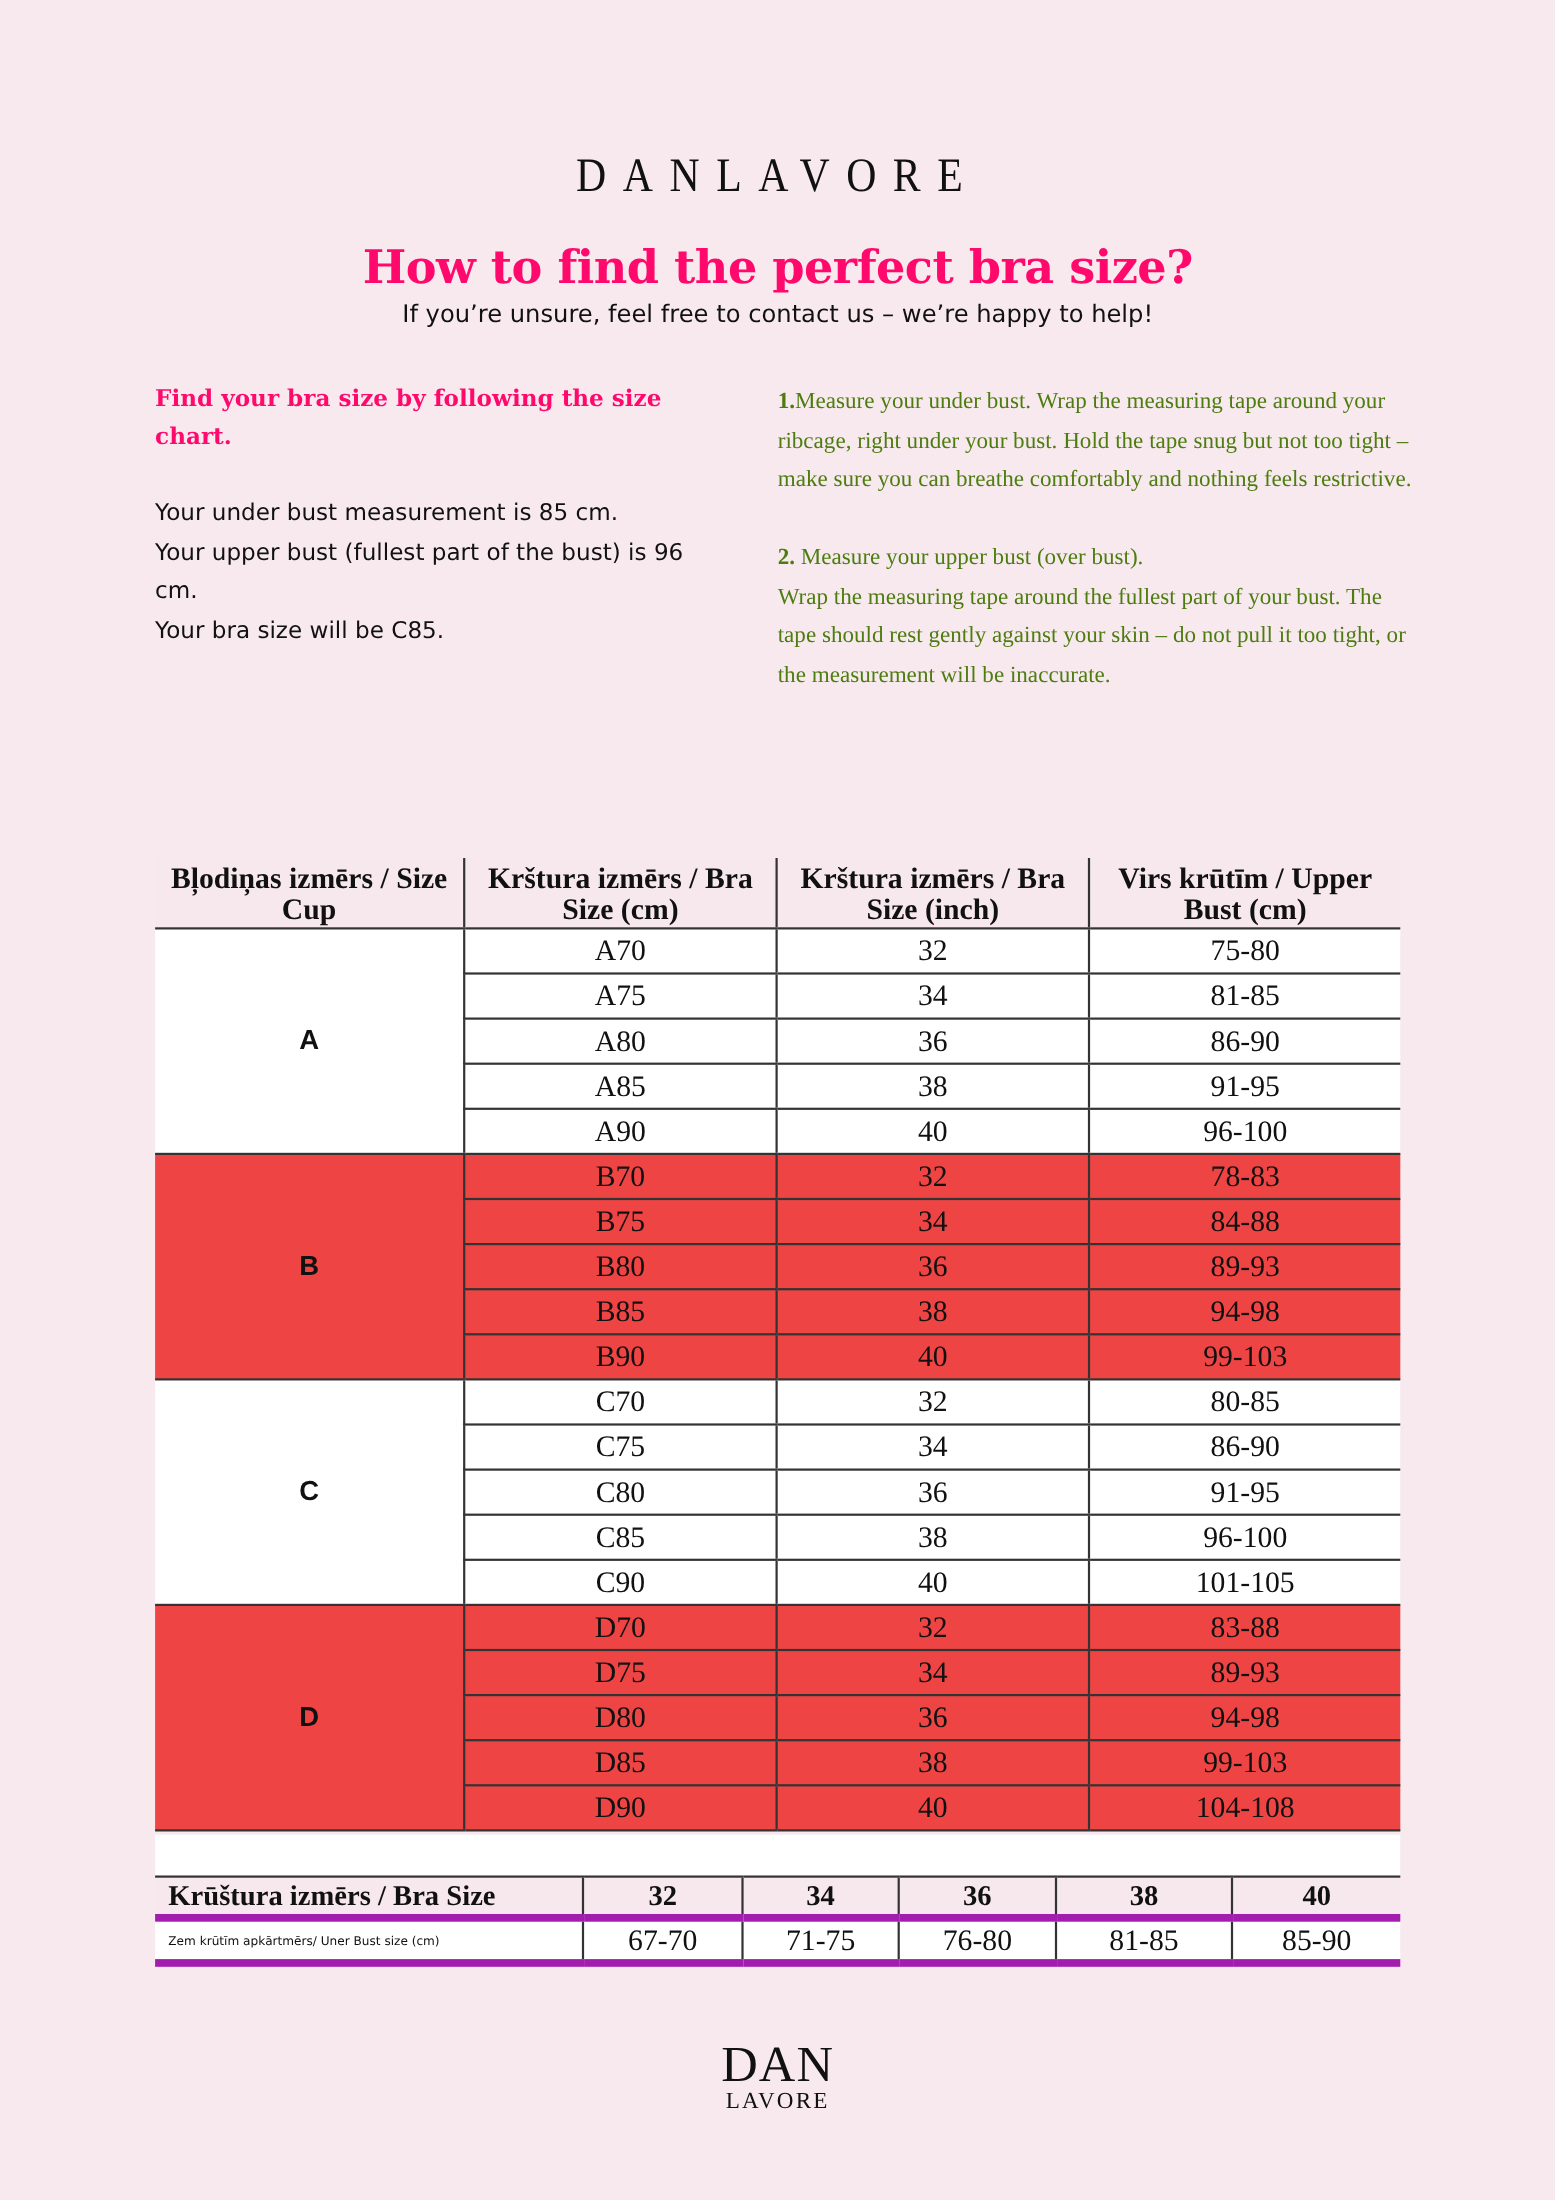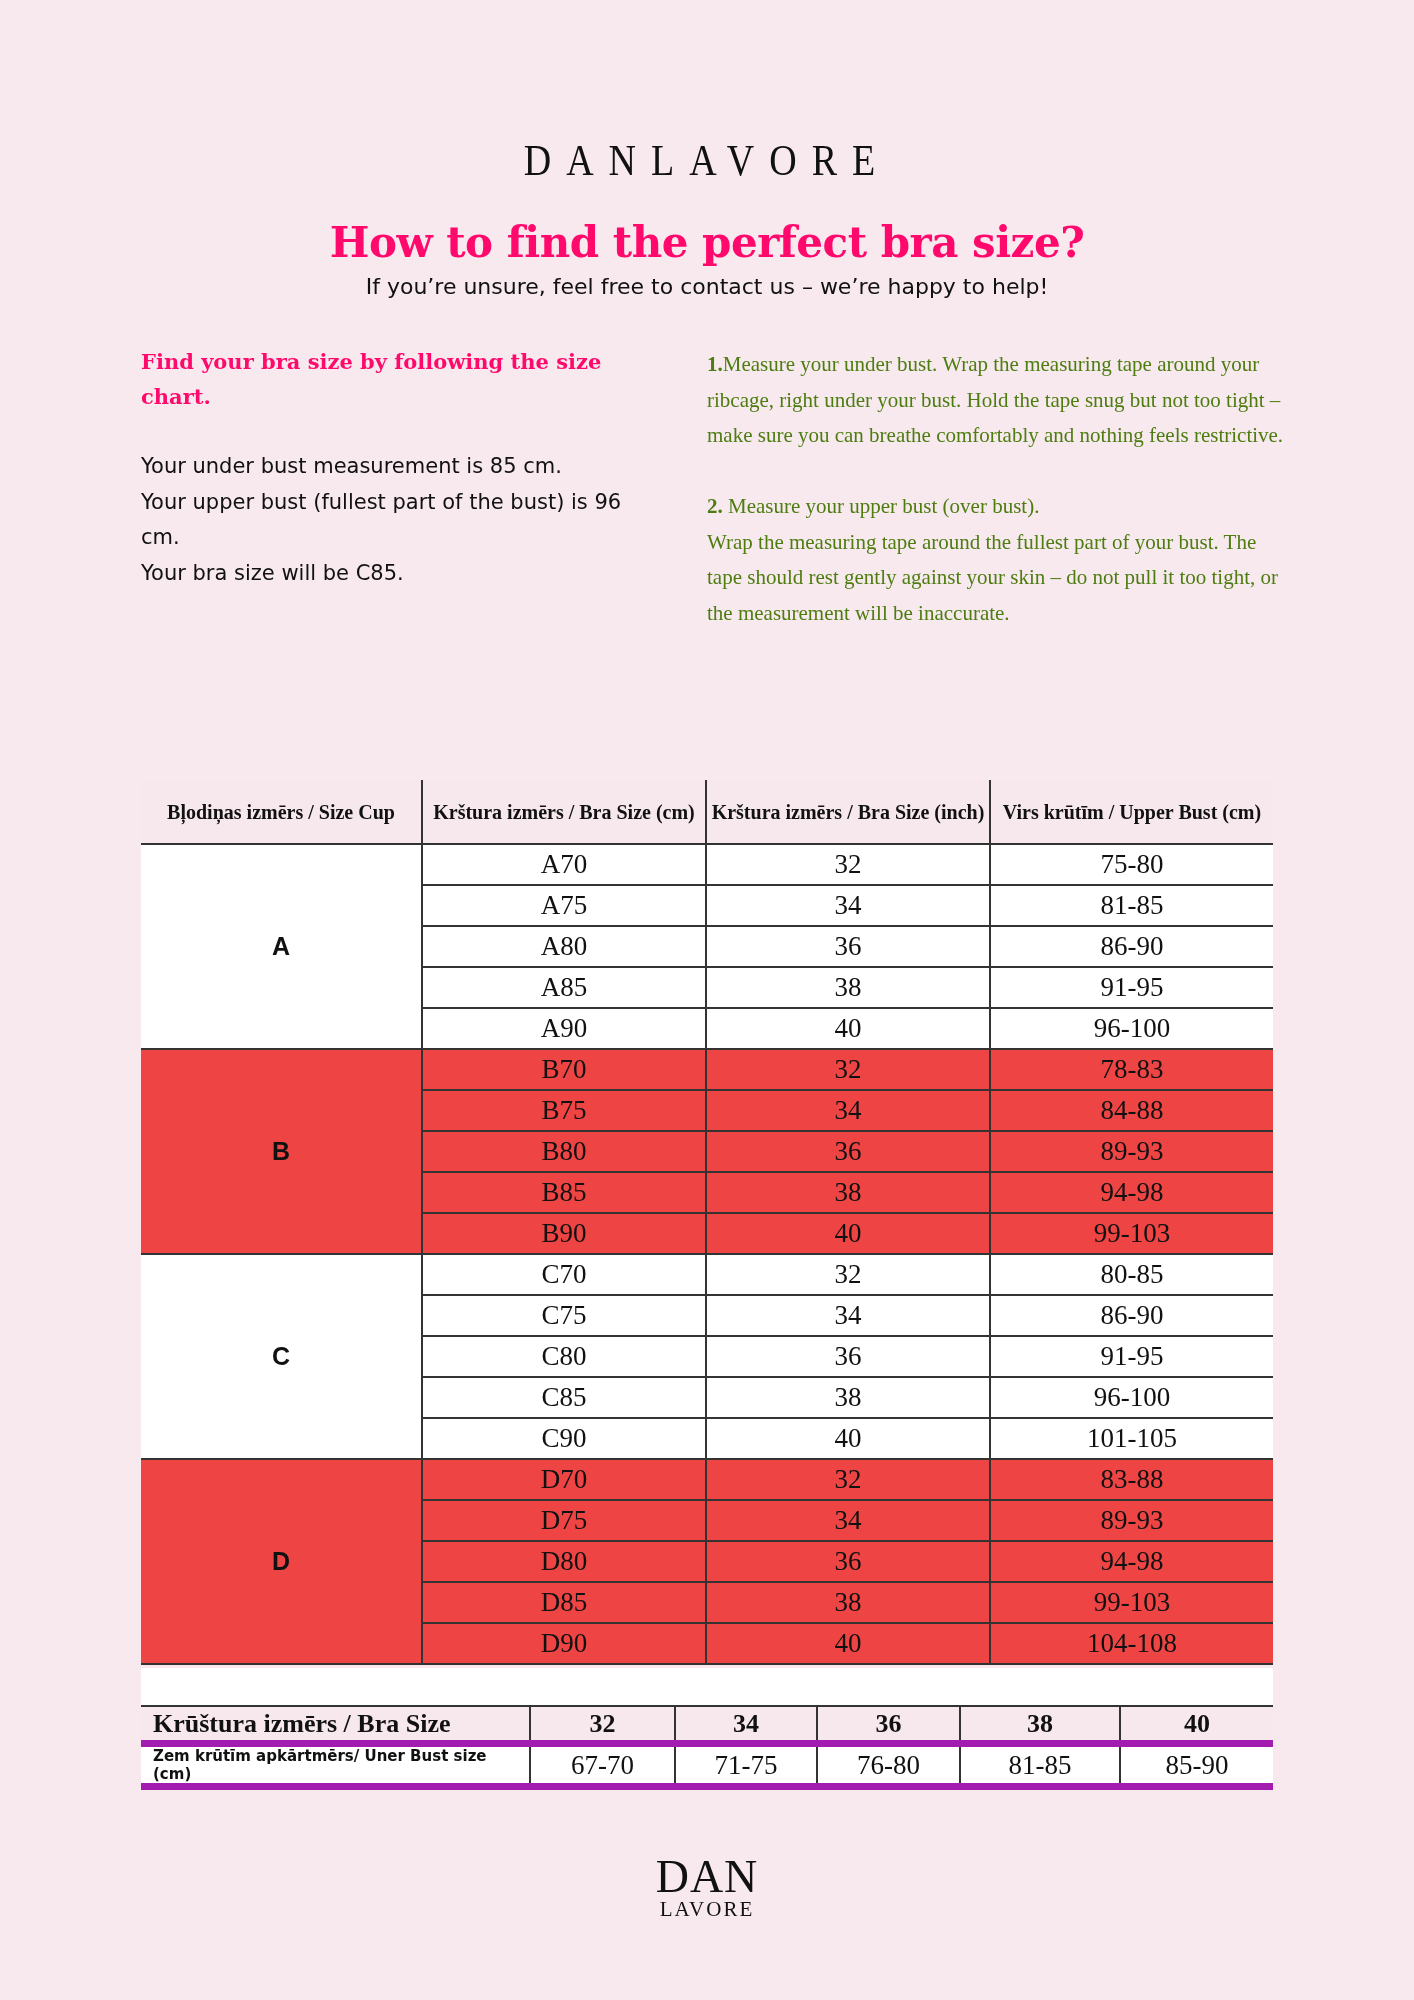--- a/index.html
+++ b/index.html
@@ -43,21 +43,21 @@
   table.chart {
     position: absolute; top: 780px; left: 141px; width: 1132px;
     border-collapse: collapse; table-layout: fixed;
     font-family: "Liberation Serif", serif;
   }
   table.chart col.c1 { width: 281px; }
   table.chart col.c2 { width: 284px; }
   table.chart col.c3 { width: 284px; }
   table.chart col.c4 { width: 283px; }
   table.chart th {
-    background: #f7e8ee; font-weight: bold; font-size: 20px; line-height: 28px;
+    background: #f7e8ee; font-weight: bold; font-size: 27px; line-height: 28px;
     height: 63px; padding: 0; text-align: center; vertical-align: middle;
     border-bottom: 2px solid #333; border-left: 2px solid #333;
   }
   table.chart th:first-child { border-left: none; }
   table.chart td {
     font-size: 27px; height: 39px; padding: 0; text-align: center; vertical-align: middle;
     border-bottom: 2px solid #333; border-left: 2px solid #333;
   }
   table.chart td.cup {
     border-left: none; font-family: "Liberation Sans", sans-serif; font-weight: bold; font-size: 25px;
@@ -72,21 +72,21 @@
     border-collapse: collapse; table-layout: fixed;
     font-family: "Liberation Serif", serif;
   }
   table.band td {
     padding: 0; text-align: center; vertical-align: middle;
     border-left: 2px solid #333; border-bottom: 7px solid #a21caf; border-top: 2px solid #333;
   }
   table.band td:first-child { border-left: none; text-align: left; padding-left: 12px; }
   table.band tr.head td { background: #f7e8ee; font-weight: bold; font-size: 26px; height: 33px; }
   table.band tr.vals td { background: #ffffff; font-size: 27px; height: 34px; }
-  table.band tr.vals td.lbl { font-family: "DejaVu Sans", sans-serif; font-size: 15px; font-weight: bold; }
+  table.band tr.vals td.lbl { font-family: "DejaVu Sans", sans-serif; font-size: 11px; }
   .logo {
     position: absolute; top: 1856px; left: 0; width: 1414px; text-align: center;
     font-family: "Liberation Serif", serif; color: #111;
   }
   .logo .l1 { font-size: 46px; line-height: 42px; letter-spacing: 1px; }
   .logo .l2 { font-size: 21px; line-height: 22px; letter-spacing: 2px; text-align: center; }
 </style>
 </head>
 <body>
 

